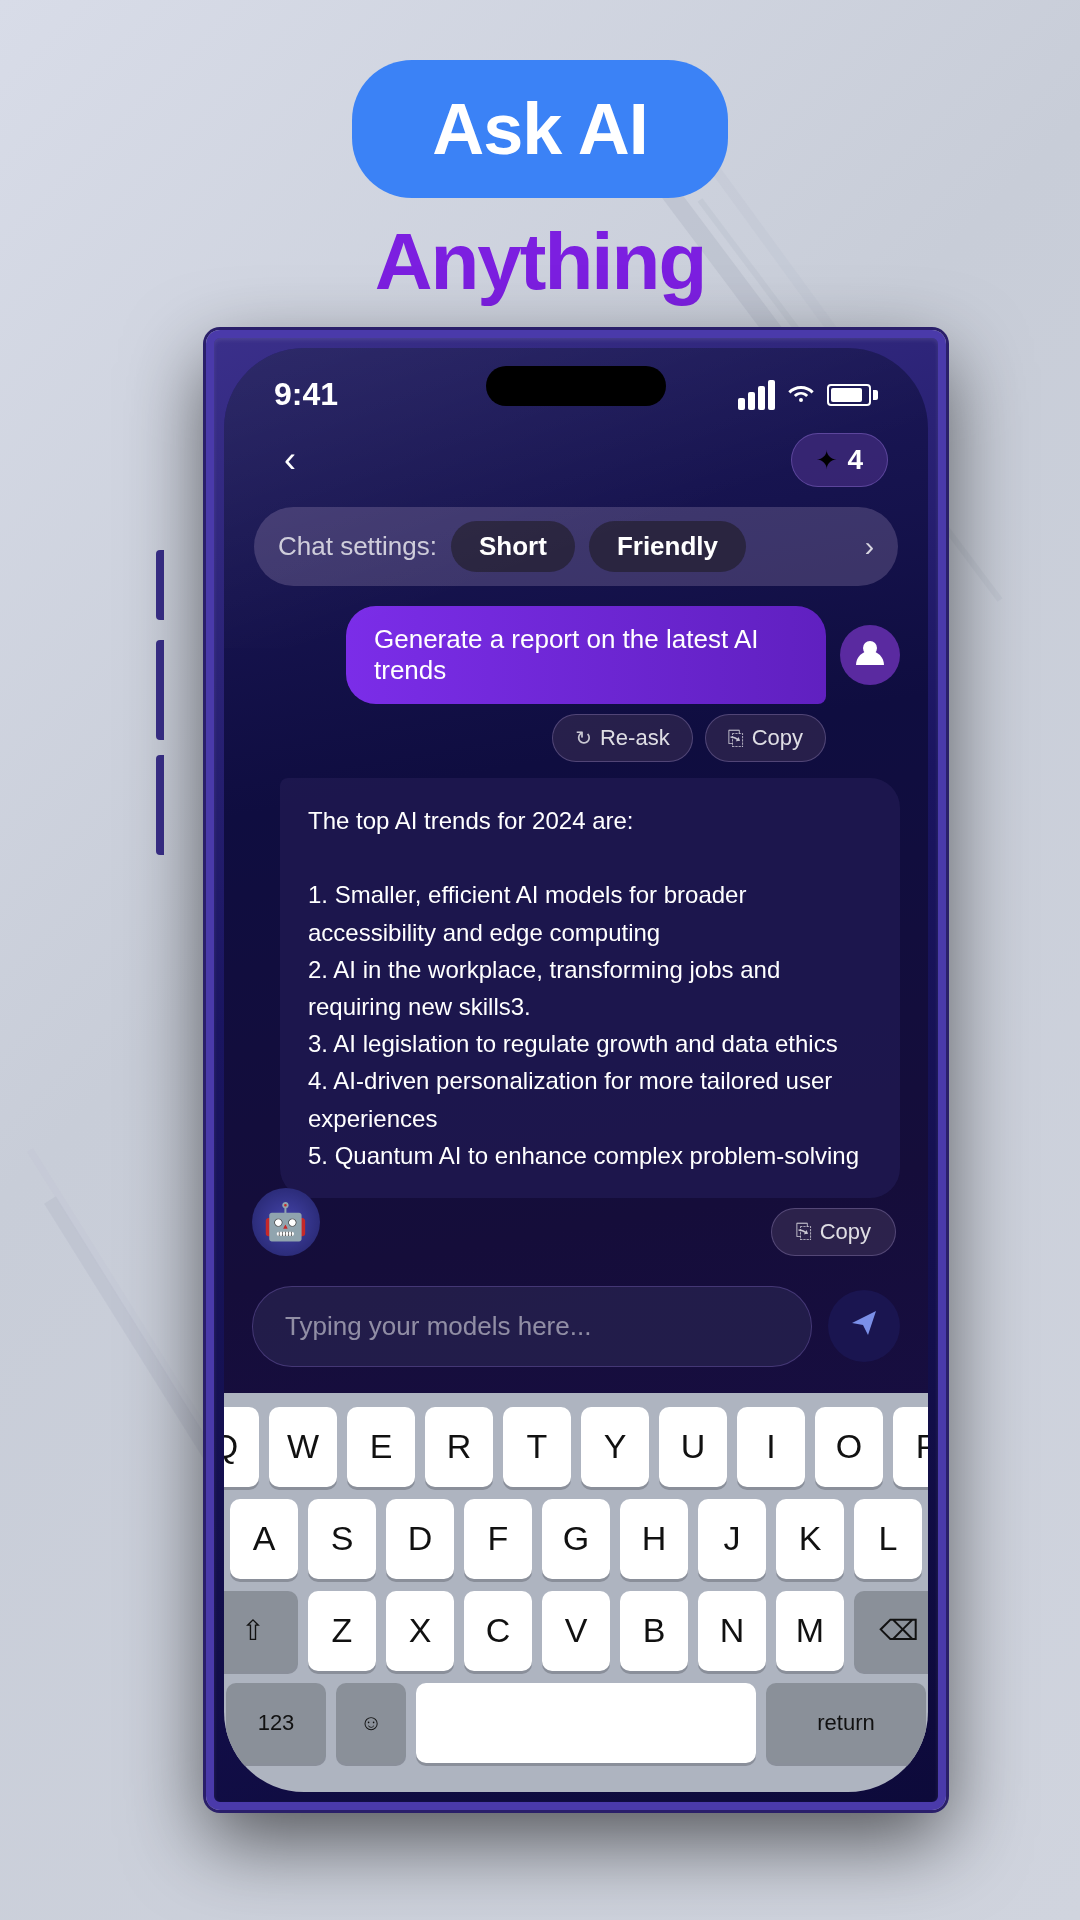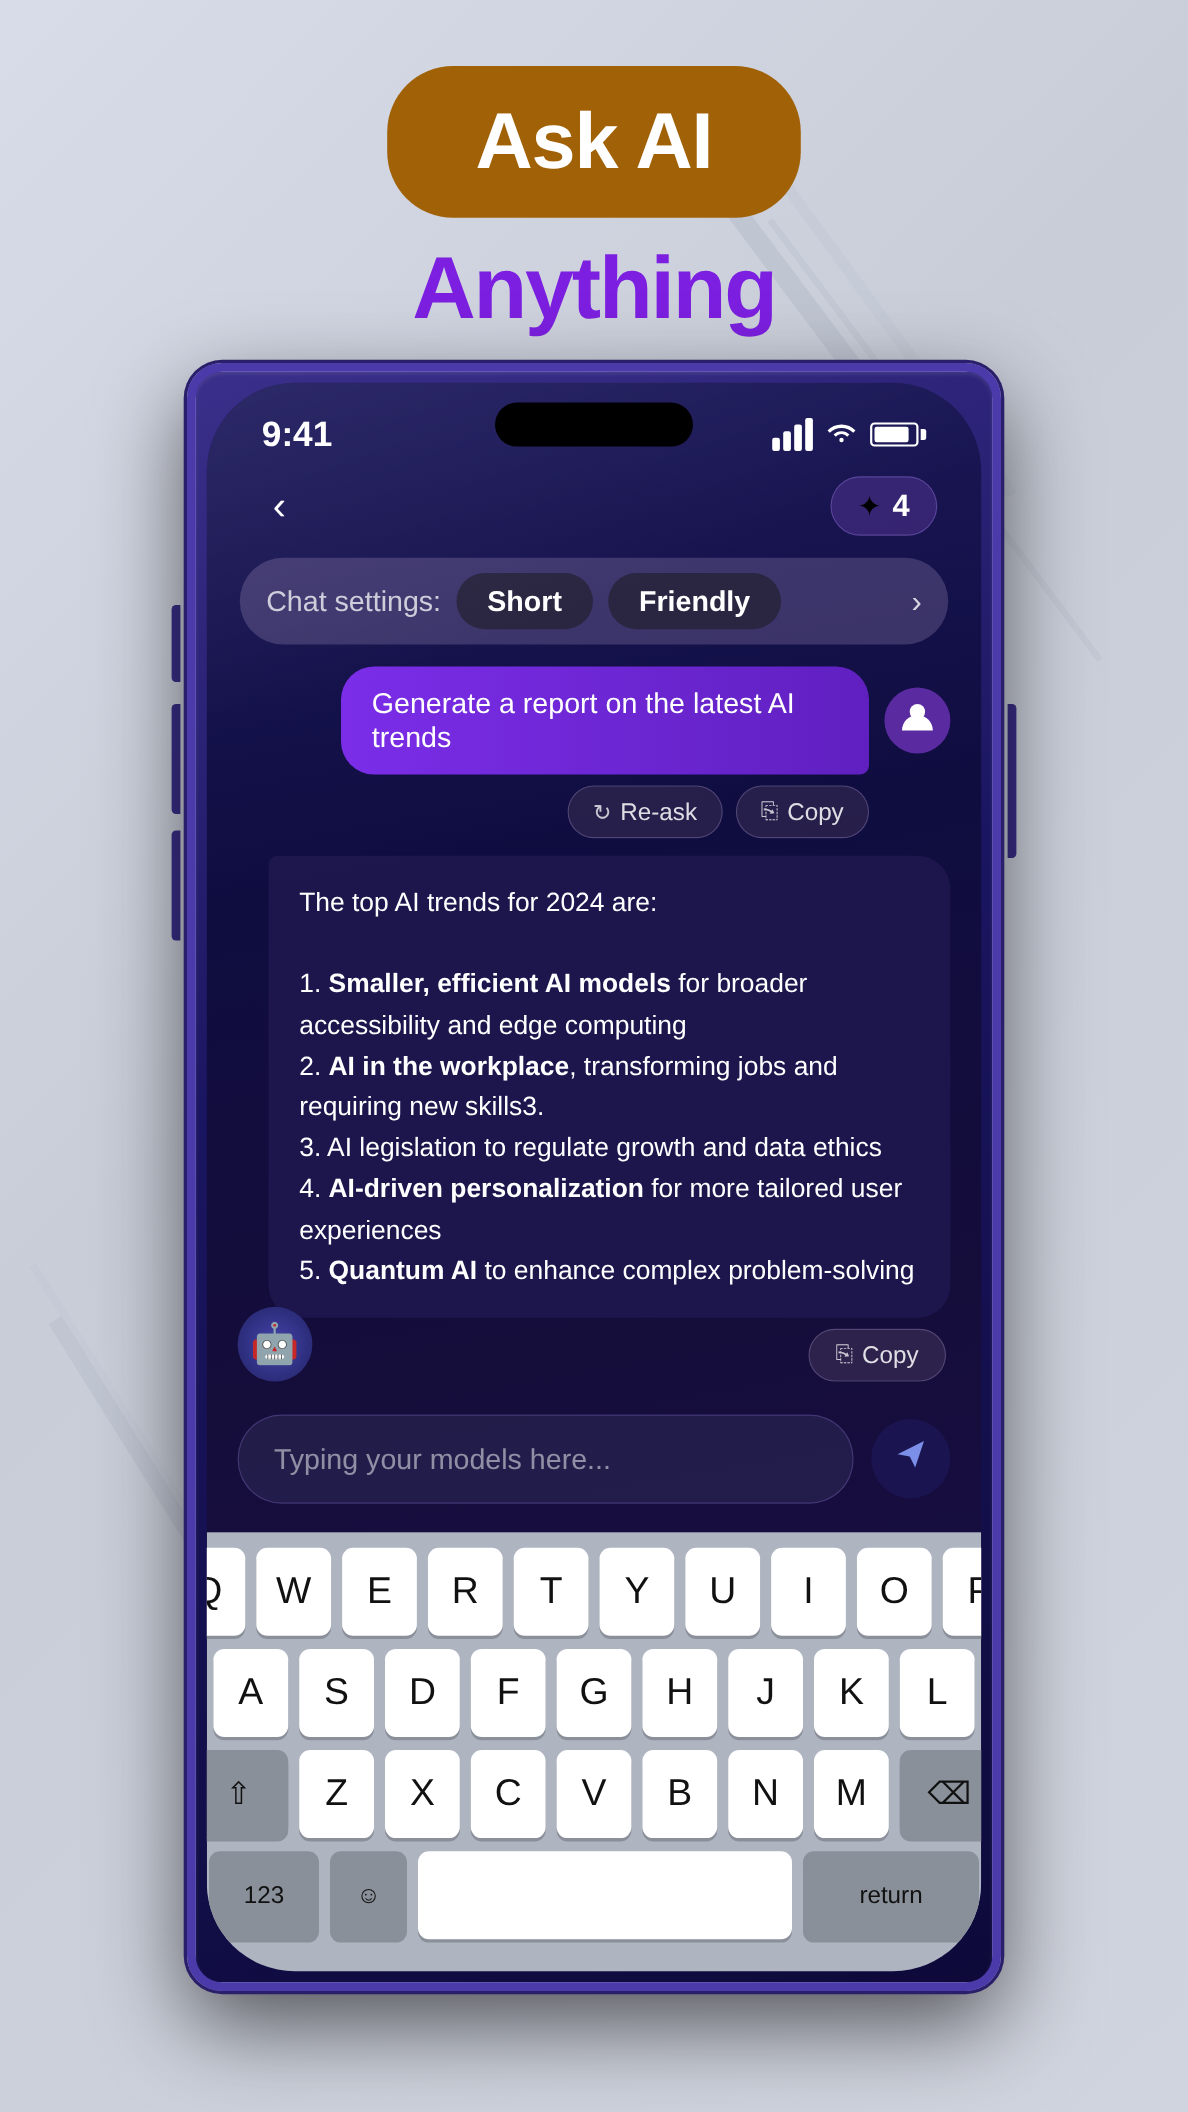--- a/index.html
+++ b/index.html
@@ -30,21 +30,21 @@
       position: absolute;
       top: 60px;
       left: 0; right: 0;
       display: flex;
       flex-direction: column;
       align-items: center;
       gap: 10px;
     }
 
     .ask-ai-pill {
-      background: #a16207;
+      background: #3b82f6;
       border-radius: 60px;
       padding: 28px 80px;
       display: inline-block;
     }
     .ask-ai-pill span {
       color: white;
       font-size: 72px;
       font-weight: 900;
       letter-spacing: -1px;
     }
@@ -64,28 +64,29 @@
       left: 50%;
       transform: translateX(-50%);
       width: 740px;
       height: 1480px;
     }
 
     .phone-outer {
       width: 100%;
       height: 100%;
       background: linear-gradient(160deg, #3a2f8a 0%, #1a1560 40%, #0d0a3a 100%);
-      border-radius: 32px;
+      border-radius: 14px;
       border: 8px solid #4a3aaa;
       box-shadow:
         0 0 0 3px #2a1f6a,
         0 30px 80px rgba(0,0,0,0.6),
         inset 0 2px 4px rgba(255,255,255,0.1);
       position: relative;
       overflow: hidden;
+      margin-left: 36px;
     }
 
     
     .phone-btn-left {
       position: absolute;
       left: -14px;
       top: 220px;
       width: 8px;
       height: 70px;
       background: #3a2f8a;
@@ -364,21 +365,21 @@
       border-radius: 8px 30px 30px 30px;
       padding: 24px 28px;
       flex: 1;
     }
     .ai-text {
       color: white;
       font-size: 24px;
       line-height: 1.55;
     }
     .ai-text strong {
-      font-weight: 700;
+      font-weight: 400;
     }
 
     
     .ai-copy-row {
       display: flex;
       justify-content: flex-end;
       margin-top: 8px;
       padding-right: 4px;
     }
     .copy-btn-sm {

